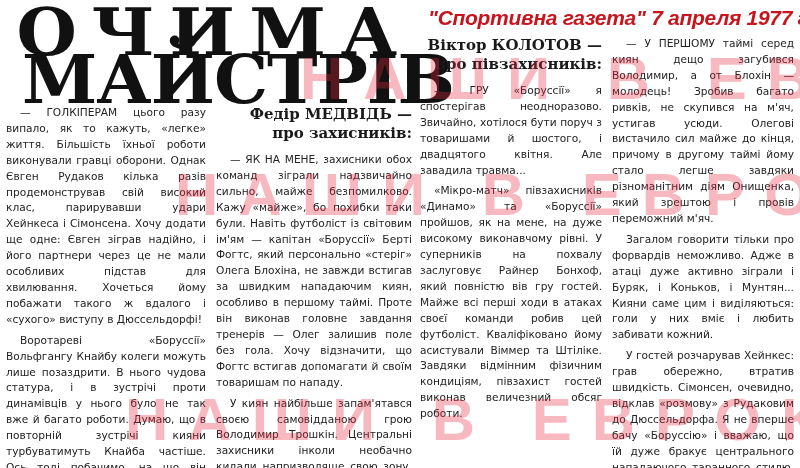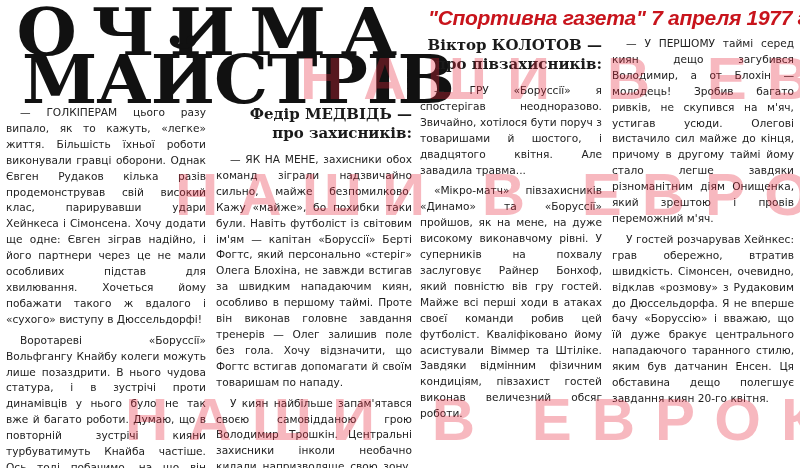--- a/index.html
+++ b/index.html
@@ -55,19 +55,20 @@
 
   <div class="col col3">
     <p class="head">Віктор КОЛОТОВ — про півзахисників:</p>
     <p>— ГРУ «Боруссії» я спостерігав неодноразово. Звичайно, хотілося бути поруч з товаришами й шостого, і двадцятого квітня. Але завадила травма...</p>
     <p>«Мікро-матч» півзахисників «Динамо» та «Боруссії» пройшов, як на мене, на дуже високому виконавчому рівні. У суперників на похвалу заслуговує Райнер Бонхоф, який повністю вів гру гостей. Майже всі перші ходи в атаках своєї команди робив цей футболіст. Кваліфіковано йому асистували Віммер та Штіліке. Завдяки відмінним фізичним кондиціям, півзахист гостей виконав величезний обсяг роботи.</p>
 
   </div>
 
   <div class="col col4">
     <p>— У ПЕРШОМУ таймі серед киян дещо загубився Володимир, а от Блохін — молодець! Зробив багато ривків, не скупився на м'яч, устигав усюди. Олегові вистачило сил майже до кінця, причому в другому таймі йому стало легше завдяки різноманітним діям Онищенка, який зрештою і провів переможний м'яч.</p>
+    <p>Загалом говорити тільки про форвардів неможливо. Адже в атаці дуже активно зіграли і Буряк, і Коньков, і Мунтян... Кияни саме цим і виділяються: голи у них вміє і любить забивати кожний.</p>
     <p>У гостей розчарував Хейнкес: грав обережно, втратив швидкість. Сімонсен, очевидно, відклав «розмову» з Рудаковим до Дюссельдорфа. Я не вперше бачу «Боруссію» і вважаю, що їй дуже бракує центрального нападаючого таранного стилю, яким був датчанин Енсен. Ця обставина дещо полегшує завдання киян 20-го квітня.</p>
   </div>
 
   <div class="wm wm1">НАШИ В ЕВРОКУБКАХ</div>
   <div class="wm wm2">НАШИ В ЕВРОКУБКАХ</div>
   <div class="wm wm3">НАШИ В ЕВРОКУБКАХ</div>
 </div>
 
 </body></html>

